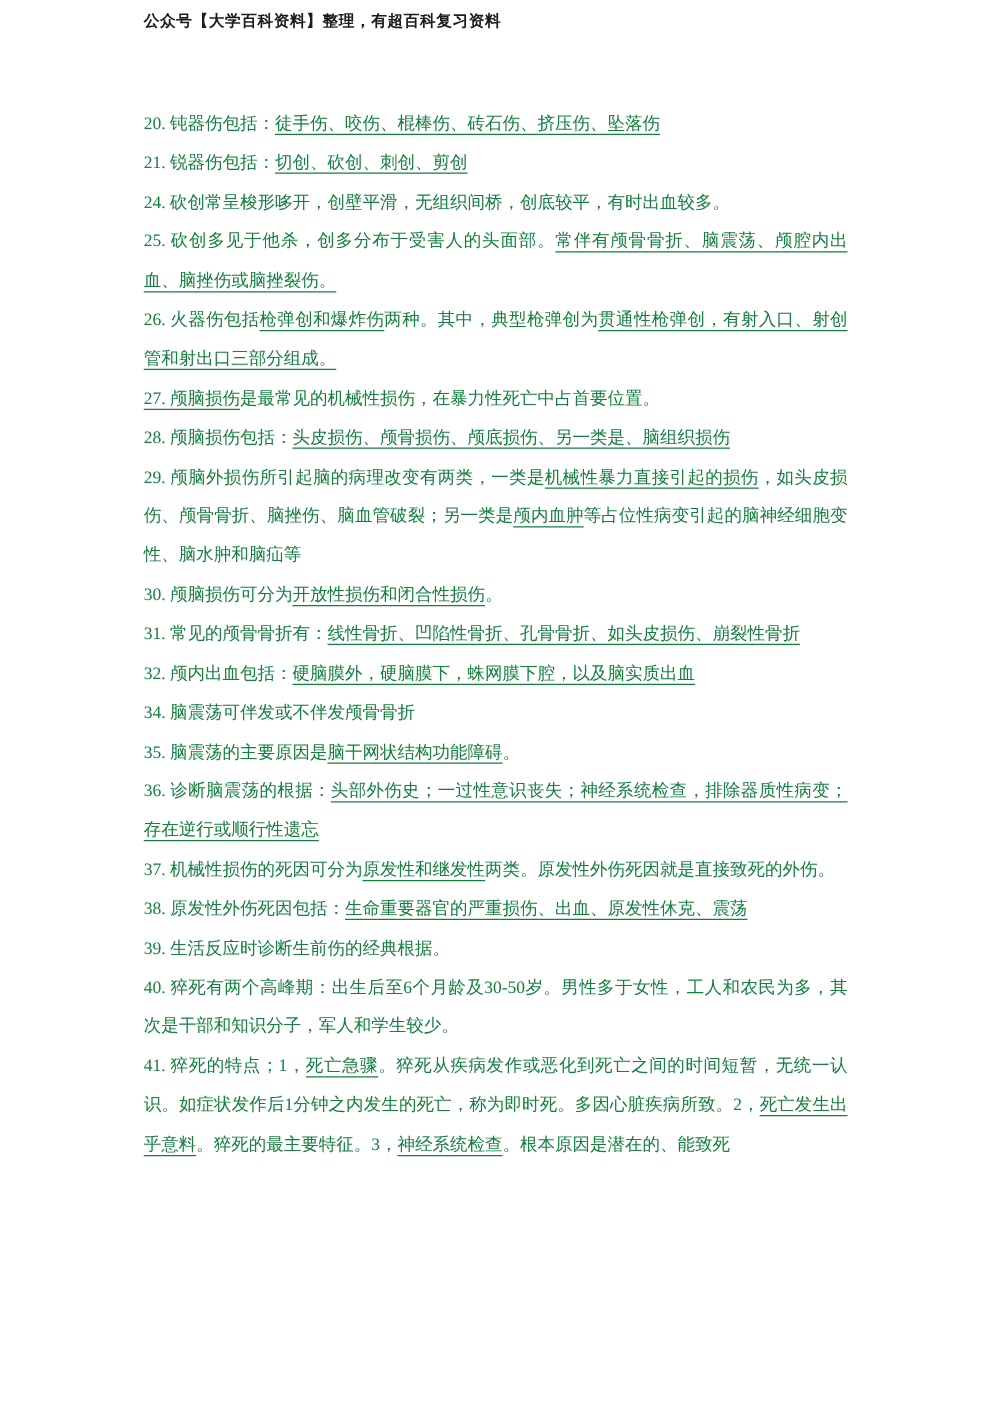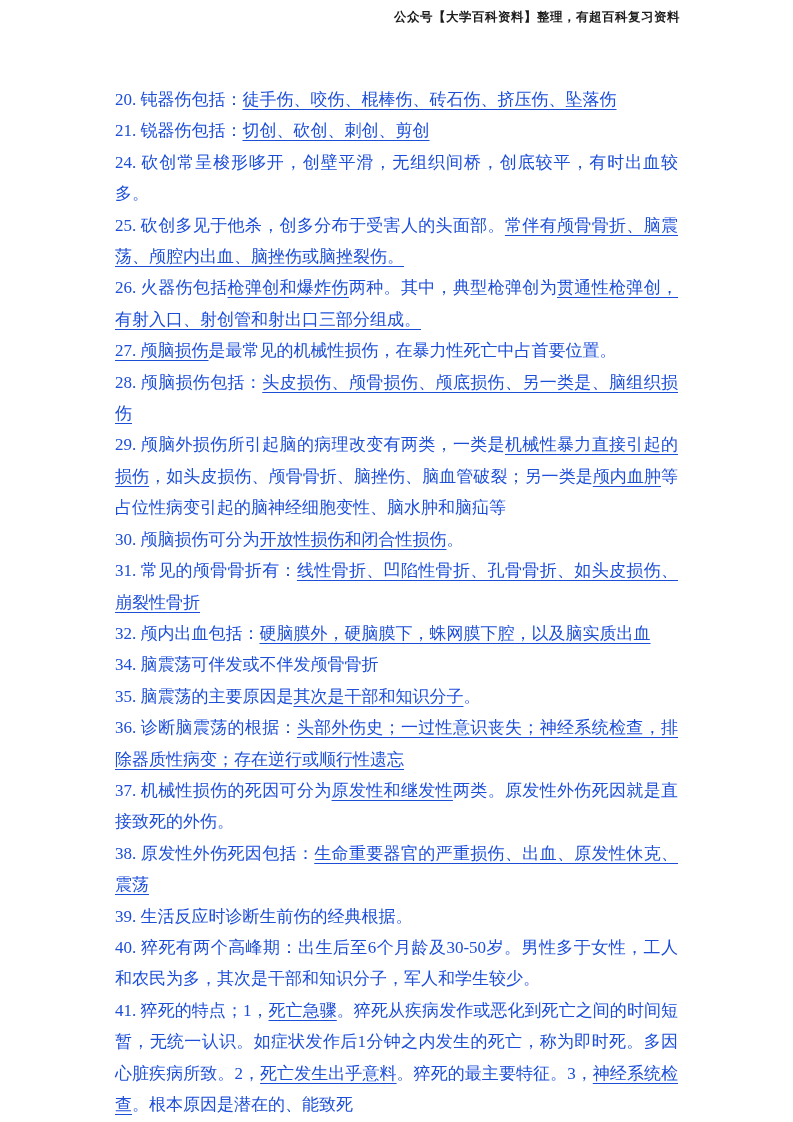--- a/index.html
+++ b/index.html
@@ -13,38 +13,38 @@
     height: 1122px;
     margin: 0 auto;
     background: #ffffff;
     box-sizing: border-box;
     padding: 8px 113px 0 115px;
     font-family: "Liberation Serif", "DejaVu Serif", serif;
     color: #1c1c1c;
     overflow: hidden;
   }
   .page-header {
-    text-align: right;
+    text-align: left;
     font-weight: bold;
     font-size: 12.5px;
     line-height: 18px;
     color: #1c1c1c;
     letter-spacing: 0.5px;
   }
   .document-body {
     margin-top: 58px;
     width: 563px;
   }
   p.note-item {
     margin: 0;
-    font-size: 17px;
+    font-size: 14px;
     line-height: 31.4px;
     text-align: justify;
     word-break: break-all;
-    color: #1d4ed8;
+    color: #15803d;
   }
   span.seg {
     text-decoration: none;
   }
   span.seg.u {
     text-decoration: underline;
     text-decoration-thickness: 1px;
     text-underline-offset: 4px;
   }
 </style>
@@ -59,21 +59,21 @@
       <p class="note-item"><span class="seg">24. 砍创常呈梭形哆开，创壁平滑，无组织间桥，创底较平，有时出血较多。</span></p>
       <p class="note-item"><span class="seg">25. 砍创多见于他杀，创多分布于受害人的头面部。</span><span class="seg u">常伴有颅骨骨折、脑震荡、颅腔内出血、脑挫伤或脑挫裂伤。</span></p>
       <p class="note-item"><span class="seg">26. 火器伤包括</span><span class="seg u">枪弹创和爆炸伤</span><span class="seg">两种。其中，典型枪弹创为</span><span class="seg u">贯通性枪弹创，有射入口、射创管和射出口三部分组成。</span></p>
       <p class="note-item"><span class="seg u">27. 颅脑损伤</span><span class="seg">是最常见的机械性损伤，在暴力性死亡中占首要位置。</span></p>
       <p class="note-item"><span class="seg">28. 颅脑损伤包括：</span><span class="seg u">头皮损伤、颅骨损伤、颅底损伤、另一类是、脑组织损伤</span></p>
       <p class="note-item"><span class="seg">29. 颅脑外损伤所引起脑的病理改变有两类，一类是</span><span class="seg u">机械性暴力直接引起的损伤</span><span class="seg">，如头皮损伤、颅骨骨折、脑挫伤、脑血管破裂；另一类是</span><span class="seg u">颅内血肿</span><span class="seg">等占位性病变引起的脑神经细胞变性、脑水肿和脑疝等</span></p>
       <p class="note-item"><span class="seg">30. 颅脑损伤可分为</span><span class="seg u">开放性损伤和闭合性损伤</span><span class="seg">。</span></p>
       <p class="note-item"><span class="seg">31. 常见的颅骨骨折有：</span><span class="seg u">线性骨折、凹陷性骨折、孔骨骨折、如头皮损伤、崩裂性骨折</span></p>
       <p class="note-item"><span class="seg">32. 颅内出血包括：</span><span class="seg u">硬脑膜外，硬脑膜下，蛛网膜下腔，以及脑实质出血</span></p>
       <p class="note-item"><span class="seg">34. 脑震荡可伴发或不伴发颅骨骨折</span></p>
-      <p class="note-item"><span class="seg">35. 脑震荡的主要原因是</span><span class="seg u">其次是干部和知识分子</span><span class="seg">。</span></p>
+      <p class="note-item"><span class="seg">35. 脑震荡的主要原因是</span><span class="seg u">脑干网状结构功能障碍</span><span class="seg">。</span></p>
       <p class="note-item"><span class="seg">36. 诊断脑震荡的根据：</span><span class="seg u">头部外伤史；一过性意识丧失；神经系统检查，排除器质性病变；存在逆行或顺行性遗忘</span></p>
       <p class="note-item"><span class="seg">37. 机械性损伤的死因可分为</span><span class="seg u">原发性和继发性</span><span class="seg">两类。原发性外伤死因就是直接致死的外伤。</span></p>
       <p class="note-item"><span class="seg">38. 原发性外伤死因包括：</span><span class="seg u">生命重要器官的严重损伤、出血、原发性休克、震荡</span></p>
       <p class="note-item"><span class="seg">39. 生活反应时诊断生前伤的经典根据。</span></p>
       <p class="note-item"><span class="seg">40. 猝死有两个高峰期：出生后至6个月龄及30-50岁。男性多于女性，工人和农民为多，其次是干部和知识分子，军人和学生较少。</span></p>
       <p class="note-item"><span class="seg">41. 猝死的特点；1，</span><span class="seg u">死亡急骤</span><span class="seg">。猝死从疾病发作或恶化到死亡之间的时间短暂，无统一认识。如症状发作后1分钟之内发生的死亡，称为即时死。多因心脏疾病所致。2，</span><span class="seg u">死亡发生出乎意料</span><span class="seg">。猝死的最主要特征。3，</span><span class="seg u">神经系统检查</span><span class="seg">。根本原因是潜在的、能致死</span></p>
     </div>
 </div>
 
 </body></html>

